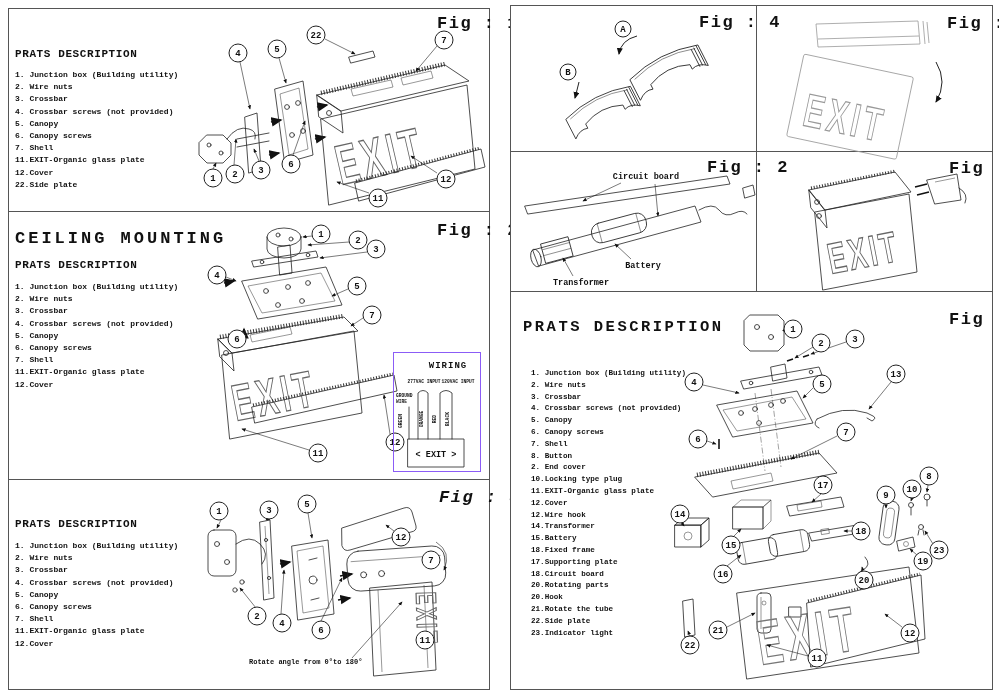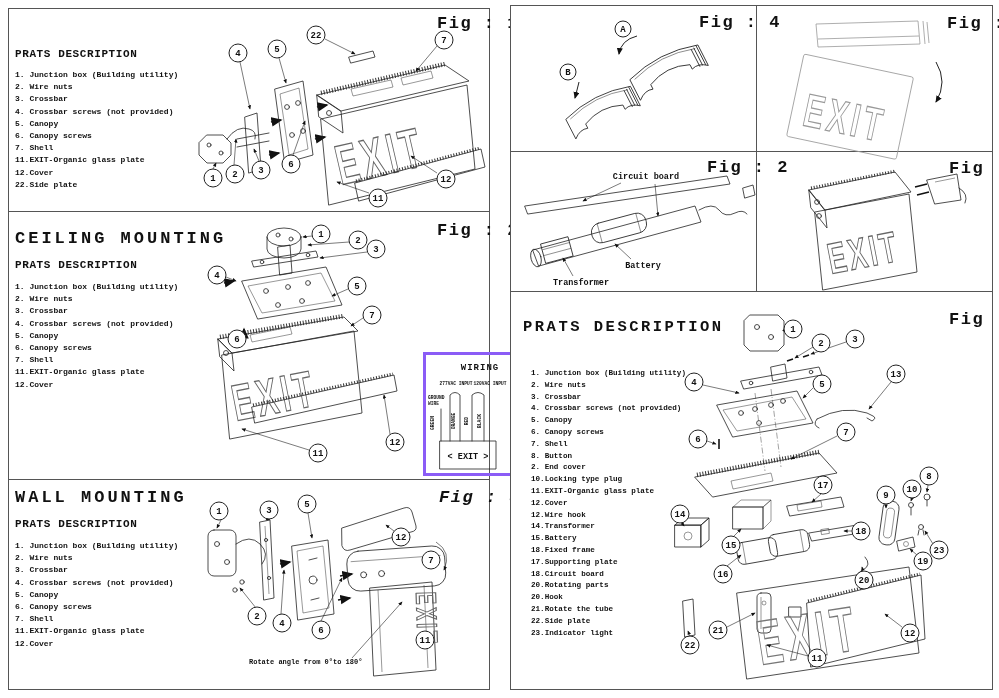--- a/index.html
+++ b/index.html
@@ -253,40 +253,39 @@
       <g class="bl">
           <circle cx="114" cy="232" r="9"></circle>
           <text x="114" y="235">11</text>
         </g>
       <g class="bl">
           <circle cx="191" cy="221" r="9"></circle>
           <text x="191" y="224">12</text>
         </g>
     </svg>
 
-    <div class="abs" style="left:414px;top:343px;width:86px;height:118px;border:3px solid #8b5cf6;">
+    <div class="abs" style="left:384px;top:343px;width:86px;height:118px;border:1px solid #8b5cf6;">
       <svg width="86" height="117" viewBox="0 0 86 117" style="display:block;">
         <text class="wtxt" x="54" y="15" font-size="9" letter-spacing="1" text-anchor="middle">WIRING</text>
         <text class="wtxt" x="30" y="30" font-size="4.6" text-anchor="middle">277VAC INPUT</text>
         <text class="wtxt" x="64" y="30" font-size="4.6" text-anchor="middle">120VAC INPUT</text>
         <text class="wtxt" x="2" y="44" font-size="4.6">GROUND</text>
         <text class="wtxt" x="2" y="50" font-size="4.6">WIRE</text>
         <line class="ln" x1="15" y1="54" x2="15" y2="86"></line>
         <path class="ln" d="M24,86 V40 q5,-5 10,0 V86"></path>
         <path class="ln" d="M46,86 V40 q6,-5 12,0 V86"></path>
         <text class="wtxt" font-size="4.6" text-anchor="middle" transform="translate(8,68) rotate(-90)">GREEN</text>
         <text class="wtxt" font-size="4.6" text-anchor="middle" transform="translate(29,66) rotate(-90)">ORANGE</text>
         <text class="wtxt" font-size="4.6" text-anchor="middle" transform="translate(42,66) rotate(-90)">RED</text>
         <text class="wtxt" font-size="4.6" text-anchor="middle" transform="translate(55,66) rotate(-90)">BLACK</text>
         <rect class="ln" x="14" y="86" width="56" height="28"></rect>
         <text class="wtxt" x="42" y="104" font-size="8.5" text-anchor="middle">&lt; EXIT &gt;</text>
       </svg>
     </div>
 
-    <div class="abs sec-title" style="left:6px;top:479px;">WALL MOUNTING</div>
     <div class="abs prats" style="left:6px;top:509px;">PRATS DESCRIPTION</div>
     <div class="abs pl" style="left:6px;top:531px;">
         <div class="pl-item">1. Junction box (Building utility)</div>
         <div class="pl-item">2. Wire nuts</div>
         <div class="pl-item">3. Crossbar</div>
         <div class="pl-item">4. Crossbar screws (not provided)</div>
         <div class="pl-item">5. Canopy</div>
         <div class="pl-item">6. Canopy screws</div>
         <div class="pl-item">7. Shell</div>
         <div class="pl-item">11.EXIT-Organic glass plate</div>

